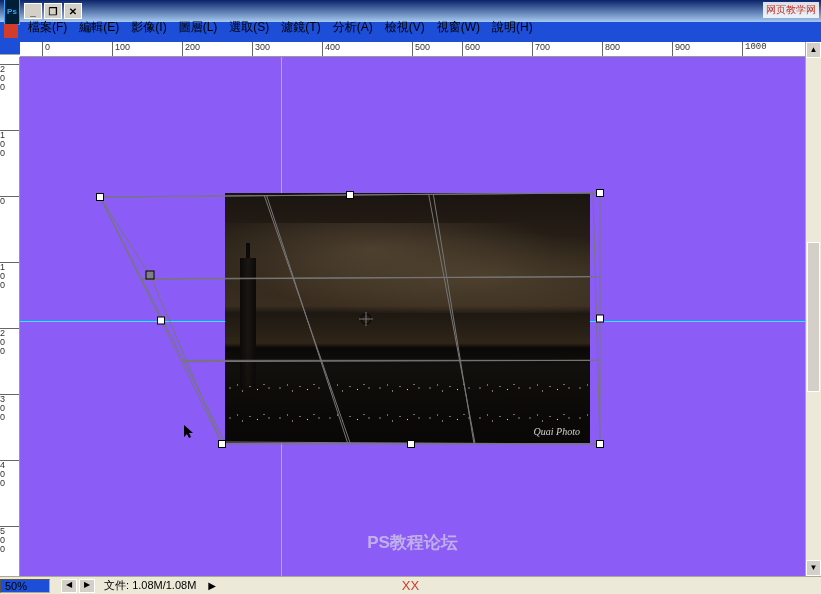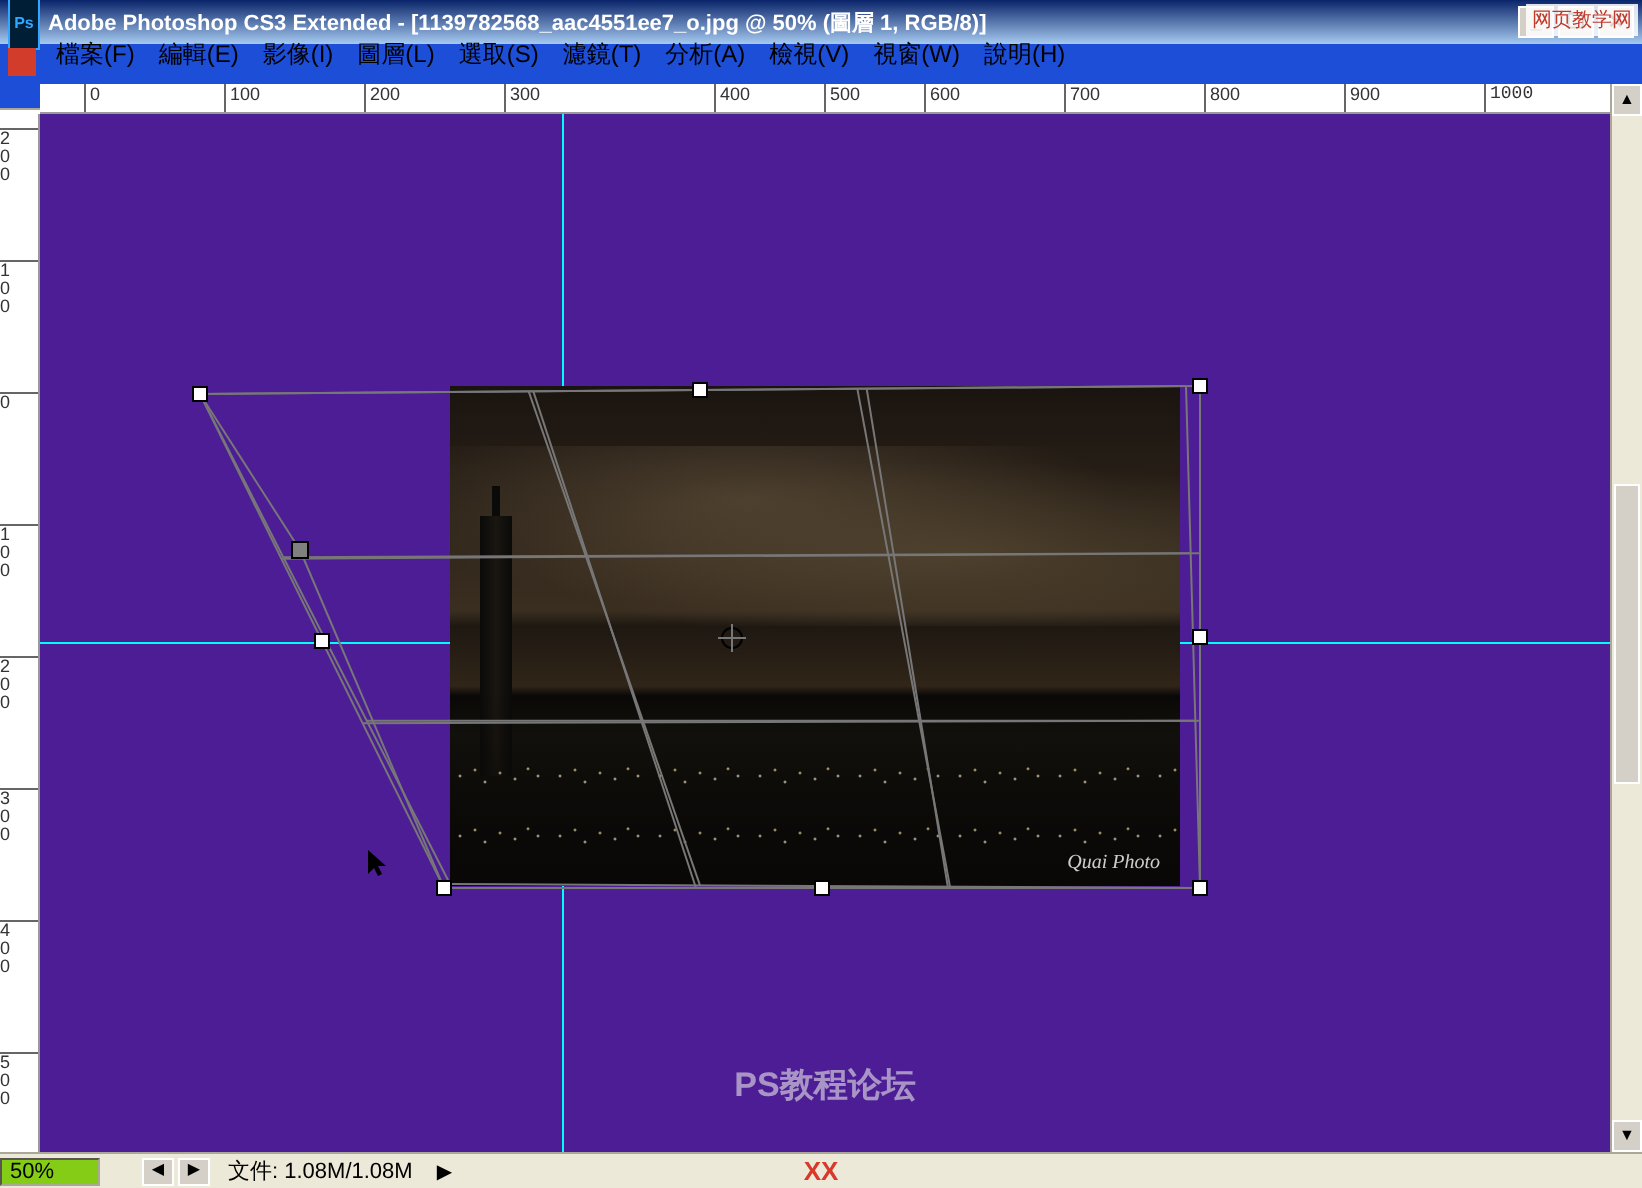--- a/index.html
+++ b/index.html
@@ -11,53 +11,52 @@
 .title-bar .win-btn { width: 18px; height: 16px; background: #d4d0c8; border: 1px solid #fff; color: #000; font-size: 10px; display: flex; align-items: center; justify-content: center; cursor: pointer; }
 .watermark-badge { position: absolute; top: 2px; right: 2px; font-size: 10px; color: #c0392b; background: rgba(255,255,255,0.85); padding: 1px 3px; z-index: 200; }
 .menu-bar { height: 20px; background: #1d4ed8; display: flex; align-items: flex-end; padding: 16px 4px; font-size: 12px; border-bottom: 1px solid #aca899; }
 .menu-bar .menu-logo { width: 14px; height: 14px; background: #d23c2a; margin-right: 4px; }
 .menu-bar .menu-item { padding: 2px 6px; cursor: pointer; }
 .ruler-h { position: absolute; top: 42px; left: 20px; right: 16px; height: 15px; background: #fff; border-bottom: 1px solid #999; font-size: 9px; overflow: hidden; }
 .ruler-h .tick { position: absolute; top: 0; border-left: 1px solid #666; height: 15px; padding-left: 2px; font-size: 9px; color: #333; }
 .ruler-v { position: absolute; top: 57px; left: 0; width: 20px; bottom: 18px; background: #fff; border-right: 1px solid #999; font-size: 9px; overflow: hidden; }
 .ruler-v .tick { position: absolute; left: 0; border-top: 1px solid #666; width: 20px; height: 1px; }
 .ruler-v .tick span { display: block; width: 9px; font-size: 9px; color: #333; line-height: 9px; word-break: break-all; }
-.canvas-area { position: absolute; top: 57px; left: 20px; right: 16px; bottom: 18px; background: #4c1d95; overflow: hidden; }
+.canvas-area { position: absolute; top: 57px; left: 20px; right: 16px; bottom: 18px; background: #8b5cf6; overflow: hidden; }
 .guide-h { position: absolute; left: 0; right: 0; border-top: 1px solid #00ffff; }
 .guide-v { position: absolute; top: 0; bottom: 0; border-left: 1px solid #00ffff; }
 .image { position: absolute; left: 205px; top: 136px; width: 365px; height: 250px; background: linear-gradient(to bottom, #1a1410 0%, #2b2218 25%, #3a2e20 45%, #1e1812 48%, #302518 60%, #0a0806 62%, #15130e 70%, #0c0a08 100%); overflow: hidden; }
 .image .sky-cloud { position: absolute; top: 30px; left: 0; right: 0; height: 90px; background: radial-gradient(ellipse at 40% 30%, rgba(90,75,55,0.7), transparent 60%), radial-gradient(ellipse at 70% 60%, rgba(100,85,60,0.5), transparent 60%); }
 .image .skyline { position: absolute; bottom: 0; left: 0; right: 0; height: 100px; background: linear-gradient(to top, #0a0806 0%, transparent 100%); }
 .image .tower { position: absolute; left: 15px; bottom: 55px; width: 16px; height: 130px; background: linear-gradient(to right, #0a0a08, #1a1612, #0a0a08); }
 .image .tower::before { content: ''; position: absolute; top: -15px; left: 6px; width: 4px; height: 15px; background: #0a0a08; }
 .image .lights { position: absolute; bottom: 10px; left: 0; right: 0; height: 60px; background-image: radial-gradient(1px 1px at 10% 50%, #fff2d0, transparent), radial-gradient(1px 1px at 25% 40%, #ffe8a0, transparent), radial-gradient(1px 1px at 35% 60%, #fff2d0, transparent), radial-gradient(1px 1px at 50% 45%, #ffe8a0, transparent), radial-gradient(1px 1px at 65% 55%, #fff2d0, transparent), radial-gradient(1px 1px at 78% 38%, #ffe8a0, transparent), radial-gradient(1px 1px at 88% 50%, #fff2d0, transparent); background-repeat: repeat; background-size: 50px 30px; opacity: 0.9; }
 .image .sig { position: absolute; bottom: 6px; right: 10px; font-family: cursive; font-size: 10px; color: rgba(255,255,255,0.8); font-style: italic; }
 .transform-grid { position: absolute; pointer-events: none; }
 .transform-grid line { stroke: #777; stroke-width: 1; }
 .transform-grid .handle { fill: #808080; stroke: #000; stroke-width: 1; }
 .transform-grid .handle-open { fill: #fff; stroke: #000; stroke-width: 1; }
 .transform-grid .center { fill: none; stroke: #000; stroke-width: 1; }
 .cursor-arrow { position: absolute; left: 164px; top: 368px; width: 14px; height: 14px; }
 .scrollbar-v { position: absolute; top: 42px; right: 0; bottom: 18px; width: 16px; background: #ece9d8; border-left: 1px solid #aca899; }
 .scrollbar-v .sb-btn { height: 16px; background: #d4d0c8; border: 1px solid #fff; font-size: 8px; text-align: center; line-height: 14px; cursor: pointer; }
 .scrollbar-v .sb-thumb { position: absolute; top: 200px; left: 1px; right: 1px; height: 150px; background: #d4d0c8; border: 1px solid #fff; }
 .status-bar { position: absolute; bottom: 0; left: 0; right: 0; height: 18px; background: #ece9d8; border-top: 1px solid #aca899; display: flex; align-items: center; font-size: 11px; }
-.status-bar .zoom-box { width: 50px; border: 1px inset #aca899; padding: 0 4px; background: #84cc16; margin-right: 20px; }
+.status-bar .zoom-box { width: 50px; border: 1px inset #aca899; padding: 0 4px; background: #1d4ed8; margin-right: 10px; }
 .status-bar .nav-btn { width: 16px; height: 14px; background: #d4d0c8; border: 1px solid #fff; font-size: 8px; text-align: center; cursor: pointer; margin: 0 1px; }
 .status-bar .file-info { padding: 0 8px; }
 .status-bar .arrow-r { margin-left: 4px; font-size: 10px; }
 .bottom-watermark { position: absolute; bottom: 22px; left: 50%; transform: translateX(-50%); color: rgba(230,230,230,0.6); font-size: 17px; pointer-events: none; font-weight: bold; }
-.bottom-xx { position: absolute; left: 50%; transform: translateX(-50%); color: #d8392b; font-size: 13px; font-weight: bold; }
+.bottom-xx { position: absolute; left: 50%; transform: translateX(-50%); color: #d8392b; font-size: 13px; font-weight: normal; }
 </style>
 </head>
 <body>
 
 <div class="title-bar">
   <div class="ps-logo">Ps</div>
-  <div class="title-text"><span>Adobe Photoshop CS3 Extended</span> - <span>[1139782568_aac4551ee7_o.jpg @ 50% (圖層 1, RGB/8)]</span></div>
   <div class="win-buttons">
     <div class="win-btn">_</div>
     <div class="win-btn">❐</div>
     <div class="win-btn">✕</div>
   </div>
 </div>
 <div class="watermark-badge">网页教学网</div>
 
 <div class="menu-bar">
   <div class="menu-logo"></div>
@@ -71,21 +70,21 @@
   <div class="menu-item">檢視(V)</div>
   <div class="menu-item">視窗(W)</div>
   <div class="menu-item">說明(H)</div>
 </div>
 
 <div class="ruler-h" id="ruler-h">
     <div class="tick" style="left: 22px;">0</div>
     <div class="tick" style="left: 92px;">100</div>
     <div class="tick" style="left: 162px;">200</div>
     <div class="tick" style="left: 232px;">300</div>
-    <div class="tick" style="left: 302px; margin-left: 35px;">400</div>
+    <div class="tick" style="left: 302px;">400</div>
     <div class="tick" style="left: 372px; margin-left: 20px;">500</div>
     <div class="tick" style="left: 442px;">600</div>
     <div class="tick" style="left: 512px;">700</div>
     <div class="tick" style="left: 582px;">800</div>
     <div class="tick" style="left: 652px;">900</div>
     <div class="tick" style="left: 722px; font-family: Liberation Mono, monospace;">1000</div>
   </div>
 <div class="ruler-v" id="ruler-v">
     <div class="tick" style="top: 7px;">
       <span style="white-space: pre;">2

